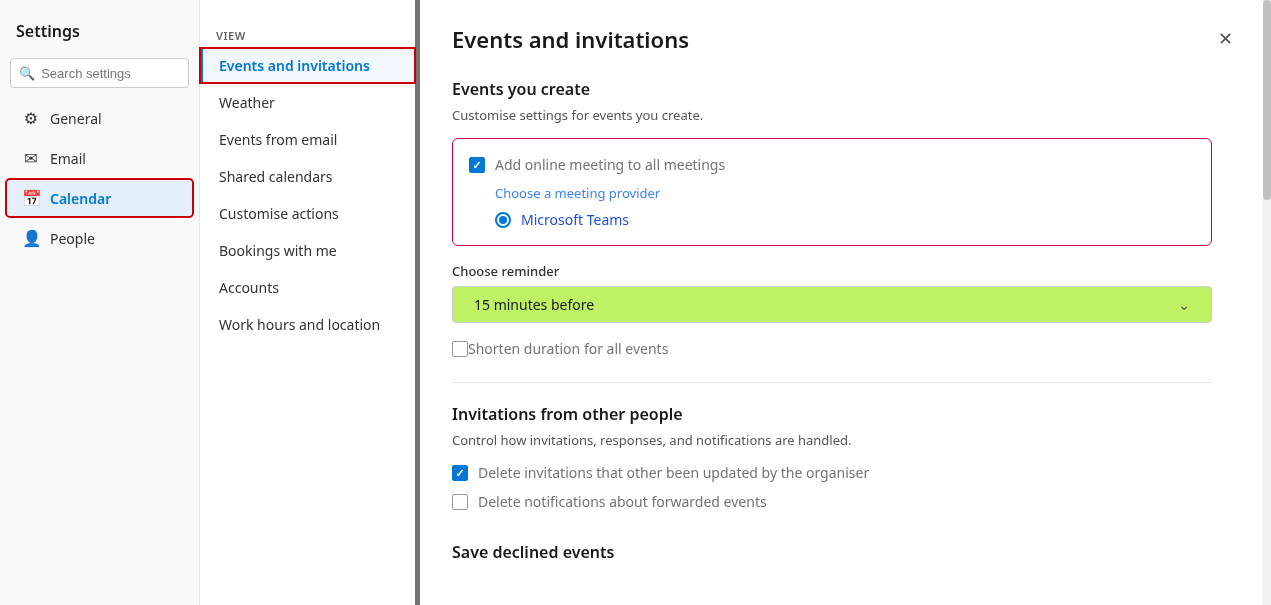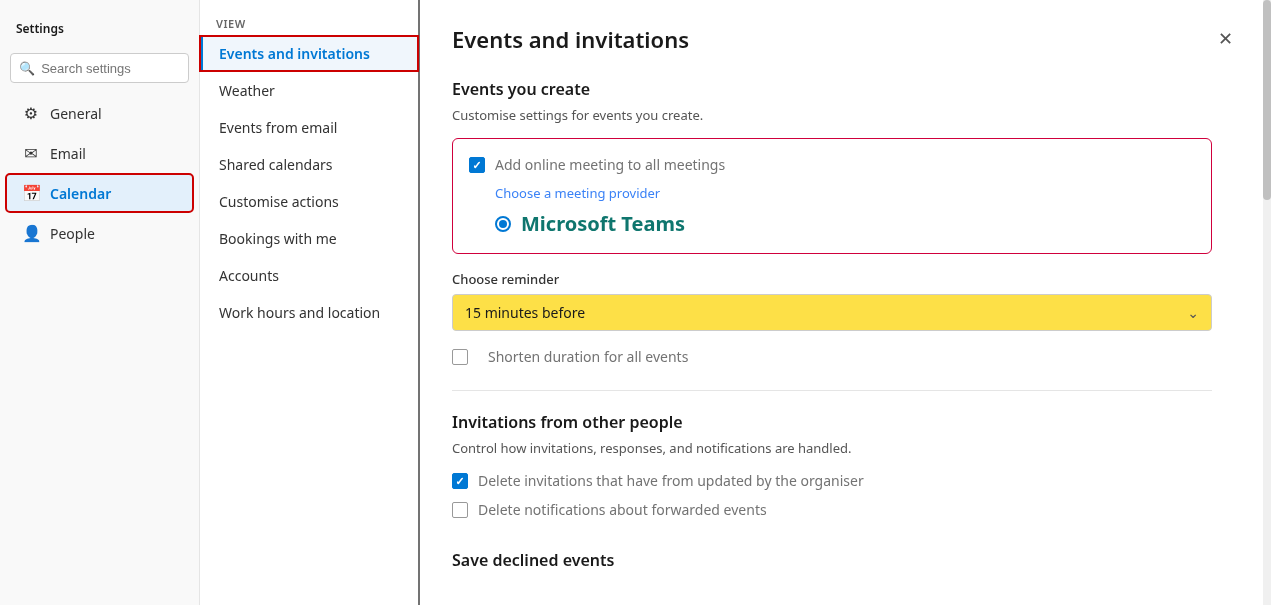--- a/index.html
+++ b/index.html
@@ -25,21 +25,21 @@
     .left-nav {
       width: 200px;
       background: #f9f9f9;
       border-right: 1px solid #e5e5e5;
       display: flex;
       flex-direction: column;
       padding-top: 10px;
       flex-shrink: 0;
     }
     .app-title {
-      font-size: 12px;
+      font-size: 16px;
       font-weight: 600;
       padding: 10px 16px 16px 16px;
       color: #1a1a1a;
     }
     .search-box {
       display: flex;
       align-items: center;
       margin: 0 10px 10px 10px;
       border: 1px solid #ccc;
       border-radius: 4px;
@@ -78,24 +78,24 @@
     .nav-icon {
       font-size: 16px;
       width: 18px;
       text-align: center;
     }
 
     
     .middle-panel {
       width: 220px;
       background: #fff;
-      border-right: 2px solid #737373;
+      border-right: 5px solid #737373;
       display: flex;
       flex-direction: column;
-      padding-top: 8px;
+      padding-top: 20px;
       flex-shrink: 0;
     }
     .middle-section-label {
       font-size: 11px;
       font-weight: 600;
       color: #666;
       padding: 8px 16px 4px 16px;
       text-transform: uppercase;
       letter-spacing: 0.5px;
     }
@@ -224,50 +224,49 @@
       flex-shrink: 0;
       cursor: pointer;
     }
     .radio-inner {
       width: 8px;
       height: 8px;
       border-radius: 50%;
       background: #0078d4;
     }
     .radio-label {
-      font-size: 20px;
-      color: #0f766e;
-      font-weight: bold;
+      font-size: 14px;
+      color: #1d4ed8;
     }
 
     .field-label {
       font-size: 13px;
       color: #333;
       margin-bottom: 6px;
       font-weight: 500;
     }
     .dropdown-field {
       display: flex;
       align-items: center;
       justify-content: space-between;
       border: 1px solid #ccc;
       border-radius: 4px;
-      padding: 8px 12px;
+      padding: 8px 21px;
       max-width: 760px;
       cursor: pointer;
-      background: #fde047;
+      background: #bef264;
       margin-bottom: 16px;
     }
     .dropdown-value { font-size: 14px; color: #1a1a1a; }
     .dropdown-arrow { color: #555; font-size: 14px; }
 
     .standalone-checkbox {
       display: flex;
       align-items: center;
-      gap: 20px;
+      gap: 0;
       margin-bottom: 24px;
       max-width: 760px;
     }
 
     .divider {
       height: 1px;
       background: #e5e5e5;
       max-width: 760px;
       margin-bottom: 20px;
     }
@@ -404,21 +403,21 @@
     <div class="divider"></div>
 
     <div class="invitations-section">
       <div class="section-title">Invitations from other people</div>
       <div class="section-desc">Control how invitations, responses, and notifications are handled.</div>
 
       <div class="checkbox-row" style="margin-bottom:10px;">
         <div class="checkbox-custom">
           <span class="checkbox-check">✓</span>
         </div>
-        <span class="checkbox-label">Delete invitations that have from updated by the organiser</span>
+        <span class="checkbox-label">Delete invitations that other been updated by the organiser</span>
       </div>
       <div class="checkbox-row">
         <div class="checkbox-custom unchecked">
           <span class="checkbox-check"></span>
         </div>
         <span class="checkbox-label">Delete notifications about forwarded events</span>
       </div>
     </div>
 
     <div style="height:20px;"></div>

